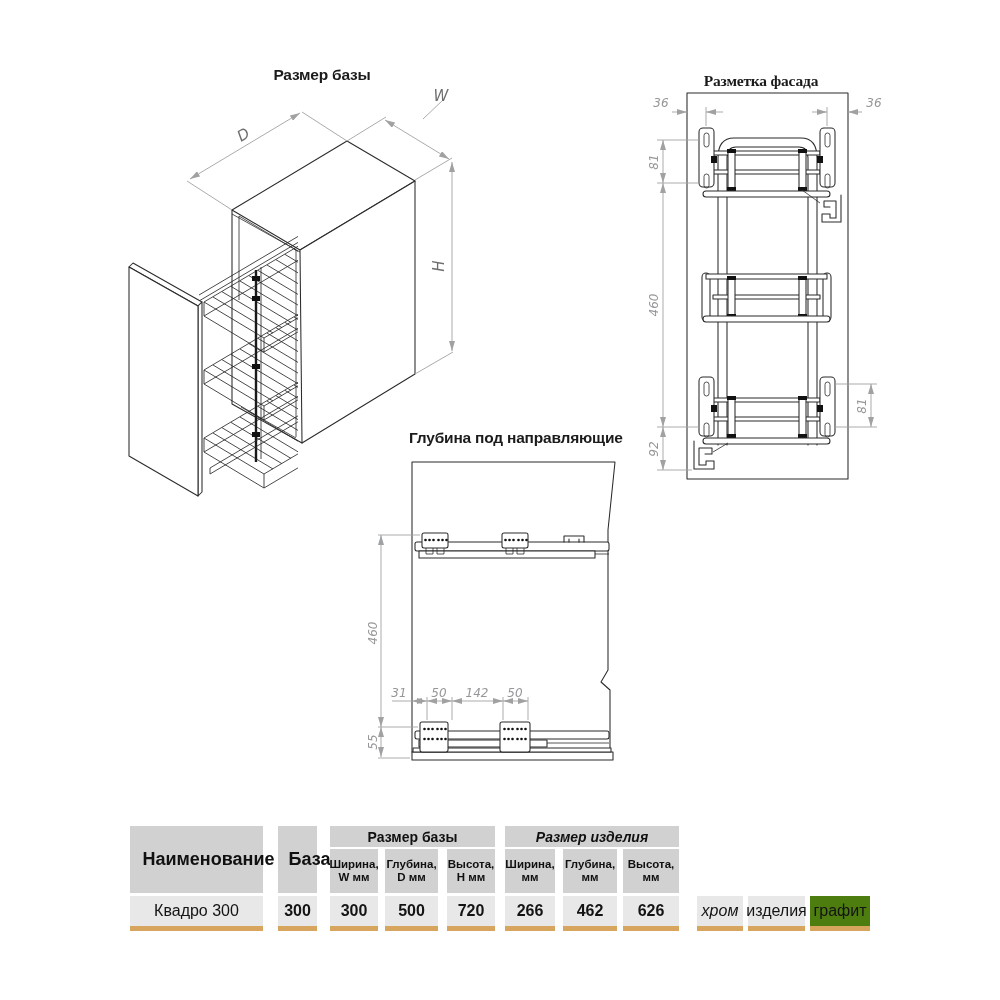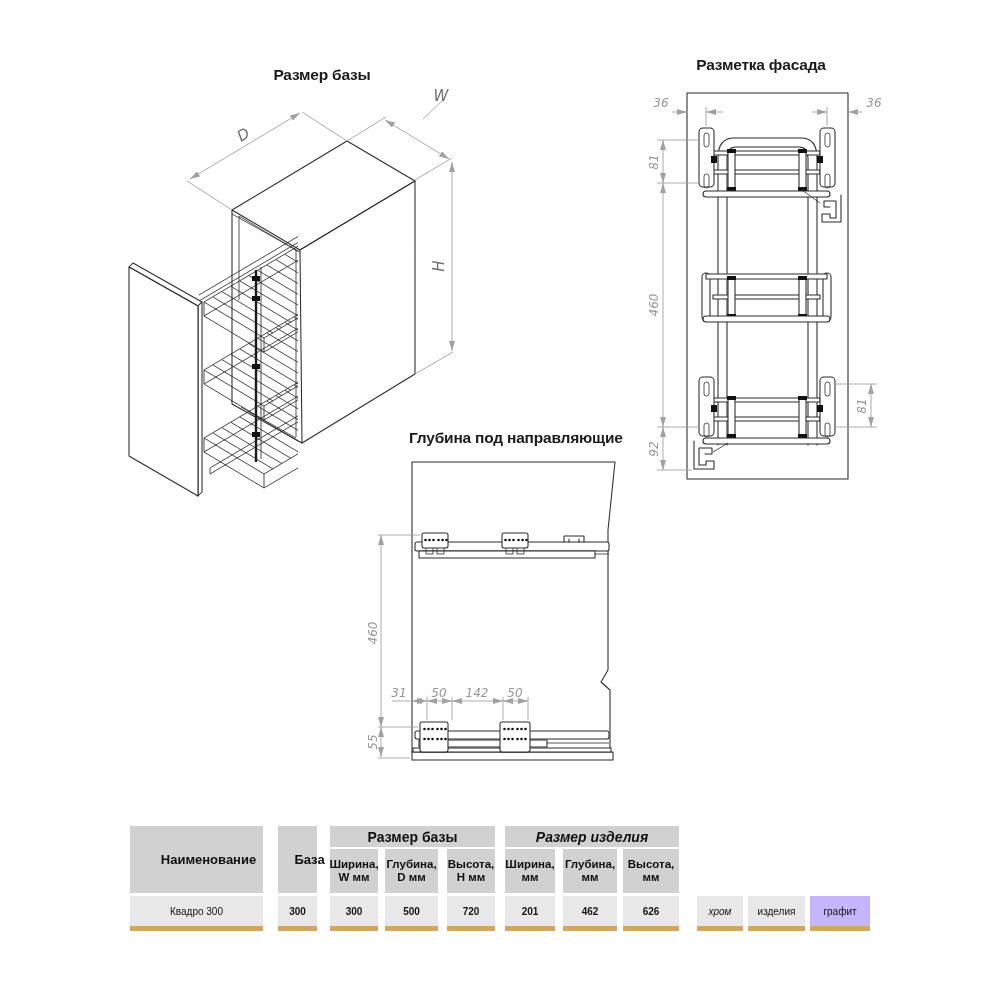--- a/index.html
+++ b/index.html
@@ -1,44 +1,44 @@
 <!DOCTYPE html>
 <html><head>
 <meta charset="utf-8">
 <style>
   html,body{margin:0;padding:0;background:#ffffff;}
   body{width:1000px;height:1000px;position:relative;font-family:"Liberation Sans",sans-serif;overflow:hidden;}
   .title{position:absolute;font-weight:bold;font-size:15.5px;color:#1b1b1b;text-align:center;letter-spacing:-0.2px;white-space:nowrap;}
   #title-iso{left:242px;top:66px;width:160px;}
-  #title-facade{left:681px;top:56px;width:160px;}
+  #title-facade{left:681px;top:72px;width:160px;font-family:Liberation Serif, serif;}
   #title-rails{left:409px;top:429px;width:200px;}
   svg{position:absolute;}
   #iso-svg{left:90px;top:50px;}
   #facade-svg{left:640px;top:80px;}
   #rails-svg{left:365px;top:450px;}
   .ln{stroke:#2b2b2b;stroke-width:1.05;fill:none;stroke-linejoin:round;stroke-linecap:round;}
   .lnf{stroke:#2b2b2b;stroke-width:1.05;fill:#ffffff;stroke-linejoin:round;}
   .thin{stroke:#2b2b2b;stroke-width:0.8;fill:none;}
   .wire{stroke:#2b2b2b;stroke-width:0.85;fill:none;}
   .blk{fill:#111111;stroke:none;}
   .dimline{stroke:#a0a1a3;stroke-width:0.9;fill:none;}
   .dimtxt{font-family:"DejaVu Sans",sans-serif;font-style:italic;font-size:12px;fill:#96979a;}
   .dimbig{font-family:"DejaVu Sans",sans-serif;font-style:italic;font-size:15px;fill:#6e6e6e;}
   
   #spec-table{position:absolute;left:130px;top:826px;width:740px;height:110px;display:grid;
     grid-template-columns:133px 15px 39px 13px 48px 7px 53px 9px 48px 10px 50px 8px 54px 6px 56px 18px 46px 5px 57px 5px 60px;
     grid-template-rows:21px 2px 44px 3px 30px 5px;}
   .hc{background:#d1d1d1;color:#101010;display:flex;align-items:center;justify-content:center;text-align:center;font-weight:bold;}
-  .hc-big{font-size:13px;padding-left:24px;}
+  .hc-big{font-size:18px;padding-left:24px;}
   .grp{grid-row:1;font-size:14px;}
   .span3{grid-row:1/4;}
   .sub{grid-row:3;font-size:11.5px;line-height:1.15;flex-direction:column;}
-  .dc{grid-row:5;background:#e8e8e8;color:#141414;display:flex;align-items:center;justify-content:center;font-size:10px;}
+  .dc{grid-row:5;background:#e8e8e8;color:#141414;display:flex;align-items:center;justify-content:center;font-size:16px;}
   .dc.val{font-weight:bold;}
-  .dc.white{background:#c4b5fd;}
+  .dc.white{background:#4d7c0f;}
   .ub{grid-row:6;background:#d8a55e;}
   .c1{grid-column:1;} .c3{grid-column:3;} .c5{grid-column:5;} .c7{grid-column:7;} .c9{grid-column:9;}
   .c11{grid-column:11;} .c13{grid-column:13;} .c15{grid-column:15;} .c17{grid-column:17;font-style:italic;} .c19{grid-column:19;} .c21{grid-column:21;}
   .g1{grid-column:5/10;} .g2{grid-column:11/16;font-style:italic;} .gc{grid-column:17/22;}
 </style>
 </head>
 <body>
 
 <div class="title" id="title-iso">Размер базы</div>
 <div class="title" id="title-facade">Разметка фасада</div>
@@ -316,21 +316,21 @@
   <div class="hc sub c15">
     <span>Высота,</span>
       <span>мм</span>
   </div>
 
   <div class="dc c1">Квадро 300</div>
   <div class="dc val c3">300</div>
   <div class="dc val c5">300</div>
   <div class="dc val c7">500</div>
   <div class="dc val c9">720</div>
-  <div class="dc val c11">201</div>
+  <div class="dc val c11">266</div>
   <div class="dc val c13">462</div>
   <div class="dc val c15">626</div>
   <div class="dc c17">хром</div>
   <div class="dc c19">изделия</div>
   <div class="dc white c21">графит</div>
 
   <div class="ub c1"></div>
   <div class="ub c3"></div>
   <div class="ub c5"></div>
   <div class="ub c7"></div>

